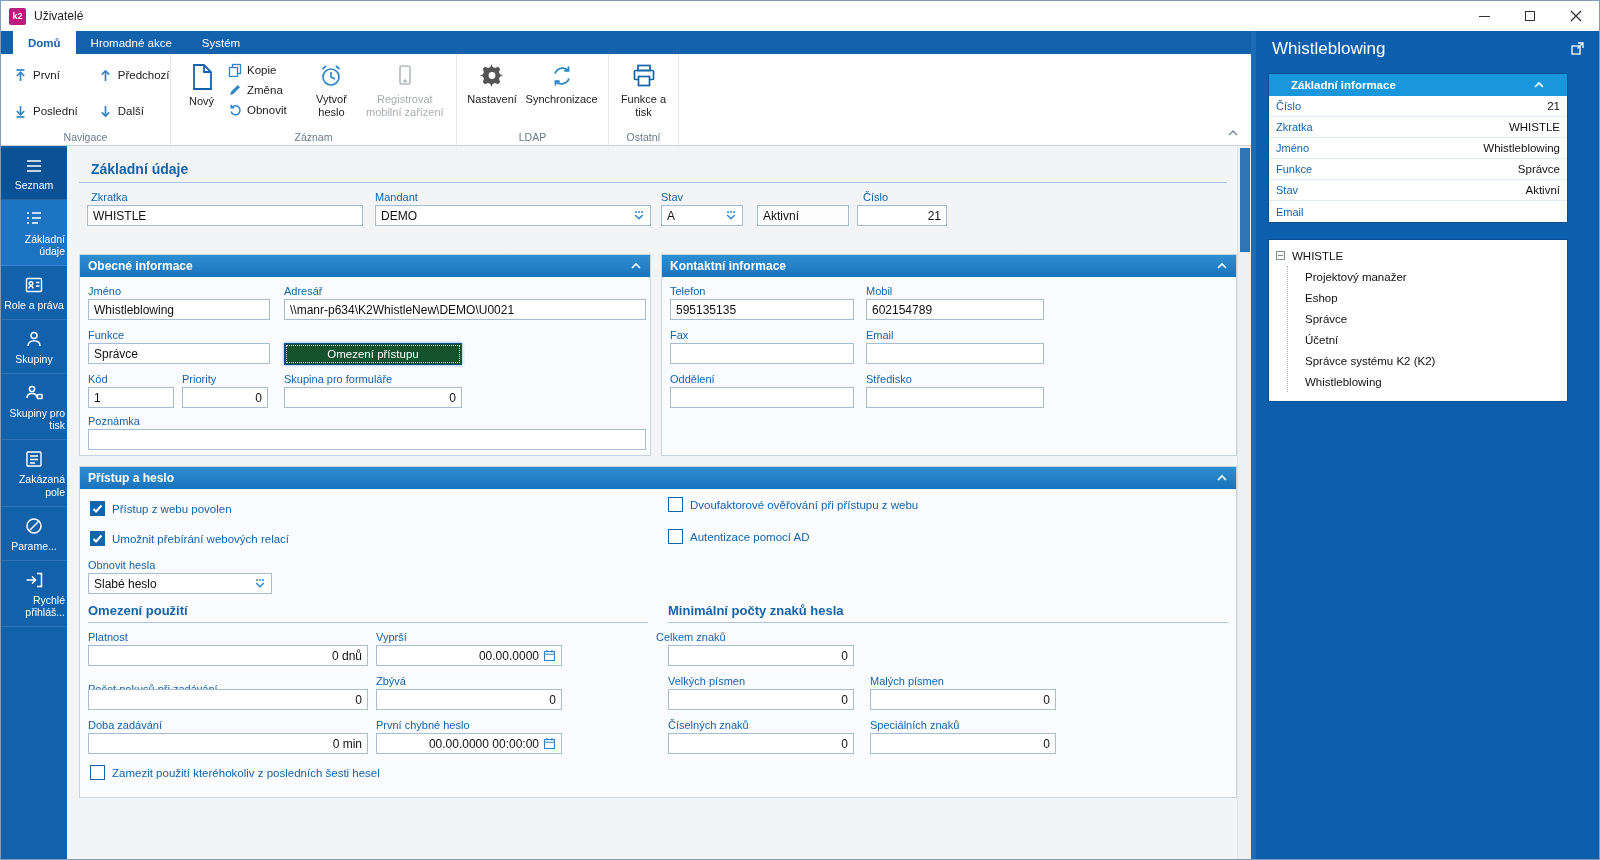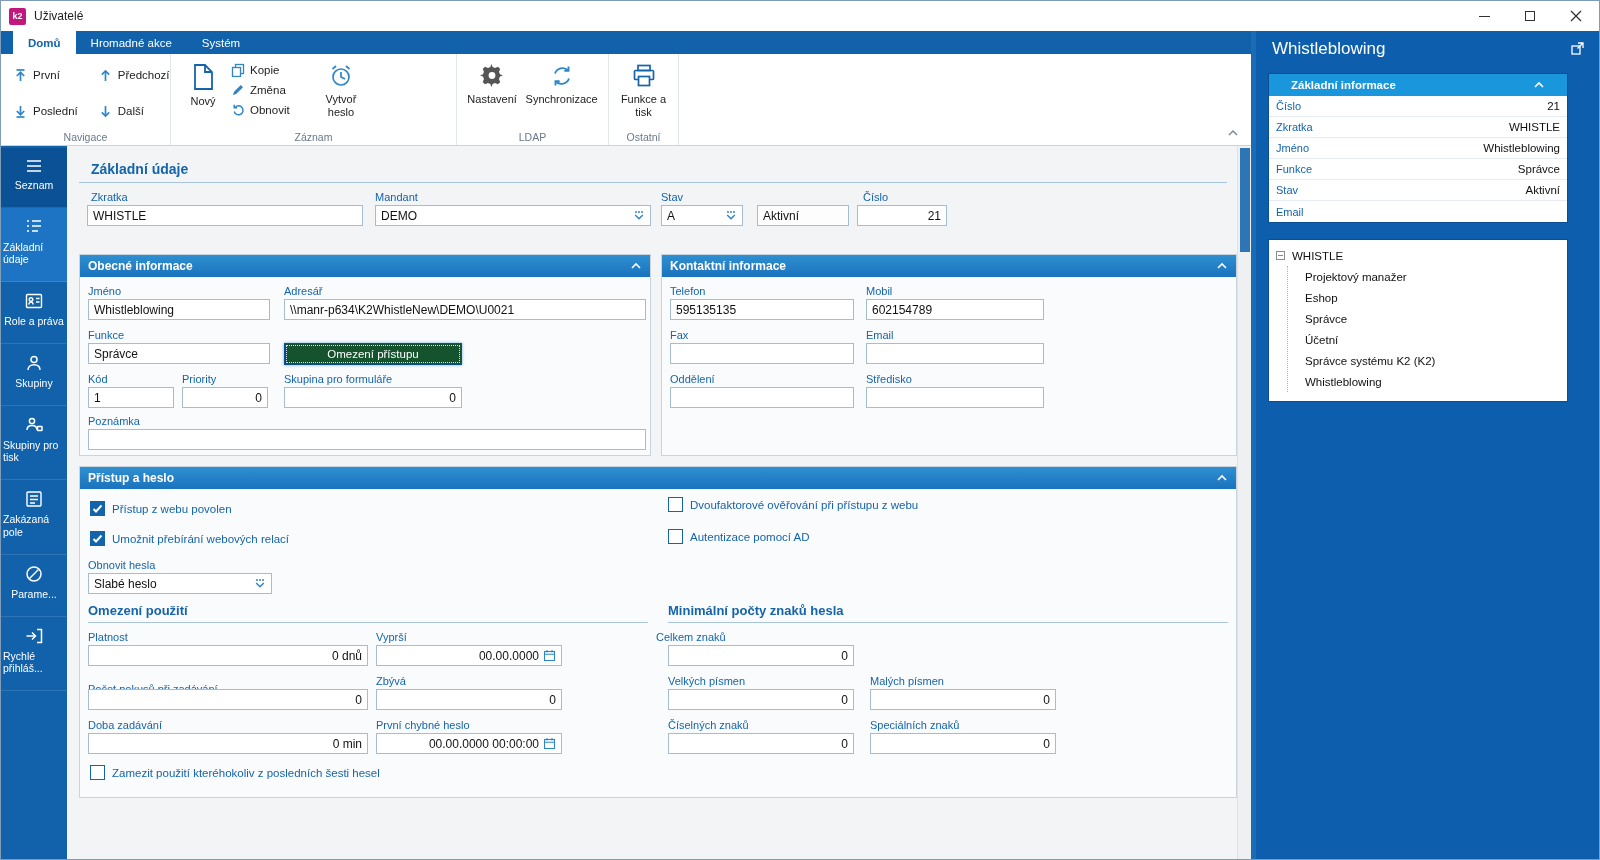--- a/index.html
+++ b/index.html
@@ -29,21 +29,21 @@
   .big-btn{width:62px;display:flex;flex-direction:column;align-items:center;gap:4px;padding-top:4px;font-size:11px;color:#222;text-align:center;line-height:1.15}
   .big-btn.wide{width:92px}
   .big-btn.disabled{color:#a9adb2}
   .small-stack{display:flex;flex-direction:column;padding-top:4px;gap:6px}
   .small-btn{display:flex;align-items:center;gap:5px;font-size:11.5px;color:#222;white-space:nowrap}
   .ribbon-collapse{position:absolute;right:12px;bottom:4px}
 
   
   .work-row{position:absolute;top:115px;left:0;width:1250px;height:715px;display:flex}
   .sidebar{width:66px;background:#1261ab;display:flex;flex-direction:column;padding-top:2px}
-  .side-item{display:flex;flex-direction:column;align-items:center;gap:4px;padding:9px 2px 16px;color:#fff;font-size:10.5px;text-align:left;line-height:1.15;border-bottom:1px solid rgba(255,255,255,.12)}
+  .side-item{display:flex;flex-direction:column;align-items:center;gap:4px;padding:9px 2px 8px;color:#fff;font-size:10.5px;text-align:right;line-height:1.15;border-bottom:1px solid rgba(255,255,255,.12)}
   .side-item.seznam{background:#0b5196}
   .side-item.active{background:#1d74c4}
   .content{flex:1;position:relative;background:#f2f4f6;overflow:hidden}
   .scrollbar{width:14px;background:#eef0f2;border-left:1px solid #e0e3e6;position:relative}
   .sb-thumb{position:absolute;top:2px;left:2px;width:10px;height:104px;background:#2e75b6}
 
   
   .h1{position:absolute;font-size:14px;font-weight:bold;color:#1464ac;white-space:nowrap}
   .h2{position:absolute;font-size:13px;font-weight:bold;color:#1464ac;white-space:nowrap}
   .rule{position:absolute;height:1px;background:#a9c4de}
@@ -176,20 +176,27 @@
           </div>
         </div>
         <div class="big-btn" style="width:56px">
           <svg width="26" height="26" viewBox="0 0 26 26" fill="none" stroke="#2e86c9" stroke-width="1.7">
               <circle cx="13" cy="14" r="8"></circle>
               <path d="M13 9v5l4 2"></path>
               <path d="M4.5 6 8 3M21.5 6 18 3"></path>
             </svg>
           <span>Vytvoř heslo</span>
         </div>
+        <div class="big-btn wide disabled">
+          <svg width="24" height="26" viewBox="0 0 24 26" fill="none" stroke="#b8bcc0" stroke-width="1.7">
+              <rect x="7" y="3" width="10" height="18" rx="2"></rect>
+              <circle cx="12" cy="18" r="1" fill="#b8bcc0"></circle>
+            </svg>
+          <span>Registrovat mobilní zařízení</span>
+        </div>
         <div class="rgroup-label">Záznam</div>
       </div>
 
       <div class="rgroup" style="width:152px">
         <div class="big-btn" style="width:58px">
           <svg width="26" height="26" viewBox="0 0 26 26" fill="#555">
               <path d="M13 2l1.2 3.2a8 8 0 0 1 2.4 1l3.2-1.3 2.3 2.3-1.3 3.2a8 8 0 0 1 1 2.4L25 14l-3.2 1.2a8 8 0 0 1-1 2.4l1.3 3.2-2.3 2.3-3.2-1.3a8 8 0 0 1-2.4 1L13 26l-1.2-3.2a8 8 0 0 1-2.4-1l-3.2 1.3-2.3-2.3 1.3-3.2a8 8 0 0 1-1-2.4L1 14l3.2-1.2a8 8 0 0 1 1-2.4L3.9 7.2l2.3-2.3 3.2 1.3a8 8 0 0 1 2.4-1z" transform="translate(0,-1) scale(0.96)"></path>
               <circle cx="13" cy="12.5" r="3.4" fill="#fff"></circle>
             </svg>
           <span>Nastavení</span>

